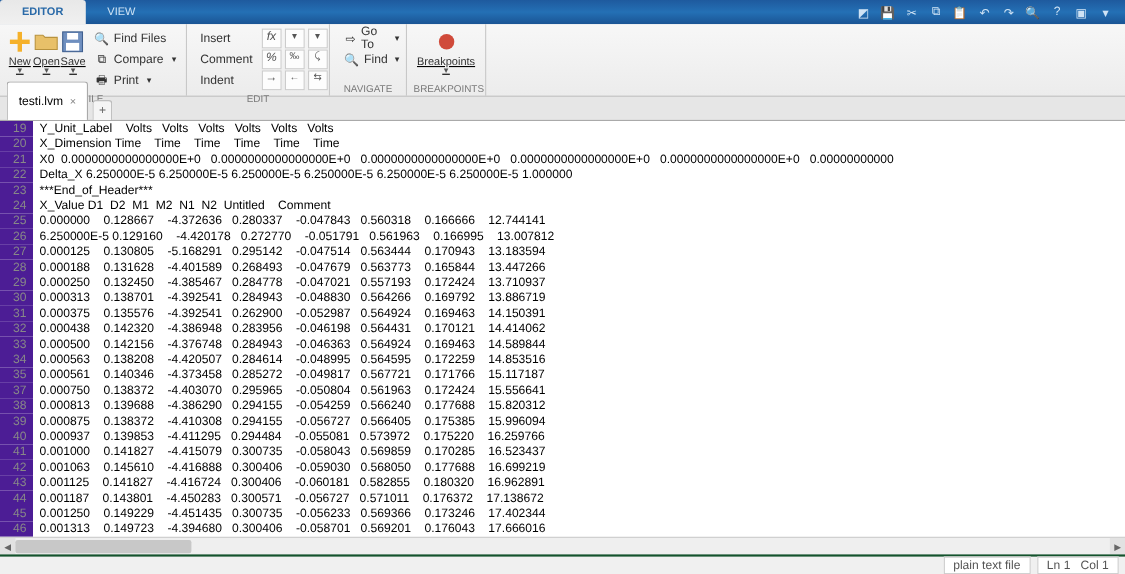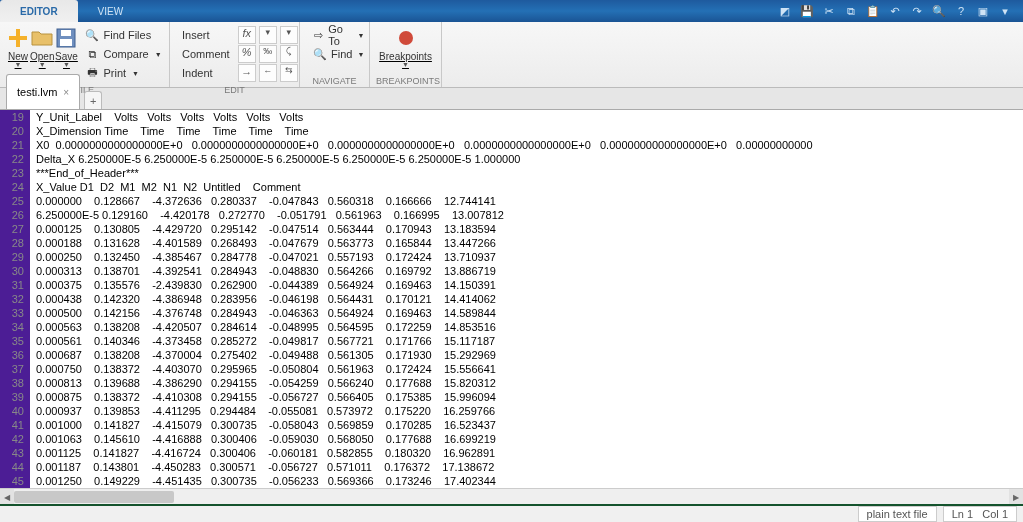--- a/index.html
+++ b/index.html
@@ -236,57 +236,53 @@
     <div class="gutterline">
       <div class="gutter">25</div>
       <div class="code">0.000000    0.128667    -4.372636   0.280337    -0.047843   0.560318    0.166666    12.744141</div>
     </div>
     <div class="gutterline">
       <div class="gutter">26</div>
       <div class="code">6.250000E-5 0.129160    -4.420178   0.272770    -0.051791   0.561963    0.166995    13.007812</div>
     </div>
     <div class="gutterline">
       <div class="gutter">27</div>
-      <div class="code">0.000125    0.130805    -4.429720   0.295142    -0.047514   0.563444    0.170943    13.183594</div>
+      <div class="code">0.000125    0.130805    -5.168291   0.295142    -0.047514   0.563444    0.170943    13.183594</div>
     </div>
     <div class="gutterline">
       <div class="gutter">28</div>
       <div class="code">0.000188    0.131628    -4.401589   0.268493    -0.047679   0.563773    0.165844    13.447266</div>
     </div>
     <div class="gutterline">
       <div class="gutter">29</div>
       <div class="code">0.000250    0.132450    -4.385467   0.284778    -0.047021   0.557193    0.172424    13.710937</div>
     </div>
     <div class="gutterline">
       <div class="gutter">30</div>
       <div class="code">0.000313    0.138701    -4.392541   0.284943    -0.048830   0.564266    0.169792    13.886719</div>
     </div>
     <div class="gutterline">
       <div class="gutter">31</div>
-      <div class="code">0.000375    0.135576    -2.439830   0.262900    -0.044389   0.564924    0.169463    14.150391</div>
+      <div class="code">0.000375    0.135576    -4.392541   0.262900    -0.052987   0.564924    0.169463    14.150391</div>
     </div>
     <div class="gutterline">
       <div class="gutter">32</div>
       <div class="code">0.000438    0.142320    -4.386948   0.283956    -0.046198   0.564431    0.170121    14.414062</div>
     </div>
     <div class="gutterline">
       <div class="gutter">33</div>
       <div class="code">0.000500    0.142156    -4.376748   0.284943    -0.046363   0.564924    0.169463    14.589844</div>
     </div>
     <div class="gutterline">
       <div class="gutter">34</div>
       <div class="code">0.000563    0.138208    -4.420507   0.284614    -0.048995   0.564595    0.172259    14.853516</div>
     </div>
     <div class="gutterline">
       <div class="gutter">35</div>
       <div class="code">0.000561    0.140346    -4.373458   0.285272    -0.049817   0.567721    0.171766    15.117187</div>
-    </div>
-    <div class="gutterline">
-      <div class="gutter">36</div>
-      <div class="code">0.000687    0.138208    -4.370004   0.275402    -0.049488   0.561305    0.171930    15.292969</div>
     </div>
     <div class="gutterline">
       <div class="gutter">37</div>
       <div class="code">0.000750    0.138372    -4.403070   0.295965    -0.050804   0.561963    0.172424    15.556641</div>
     </div>
     <div class="gutterline">
       <div class="gutter">38</div>
       <div class="code">0.000813    0.139688    -4.386290   0.294155    -0.054259   0.566240    0.177688    15.820312</div>
     </div>
     <div class="gutterline">

